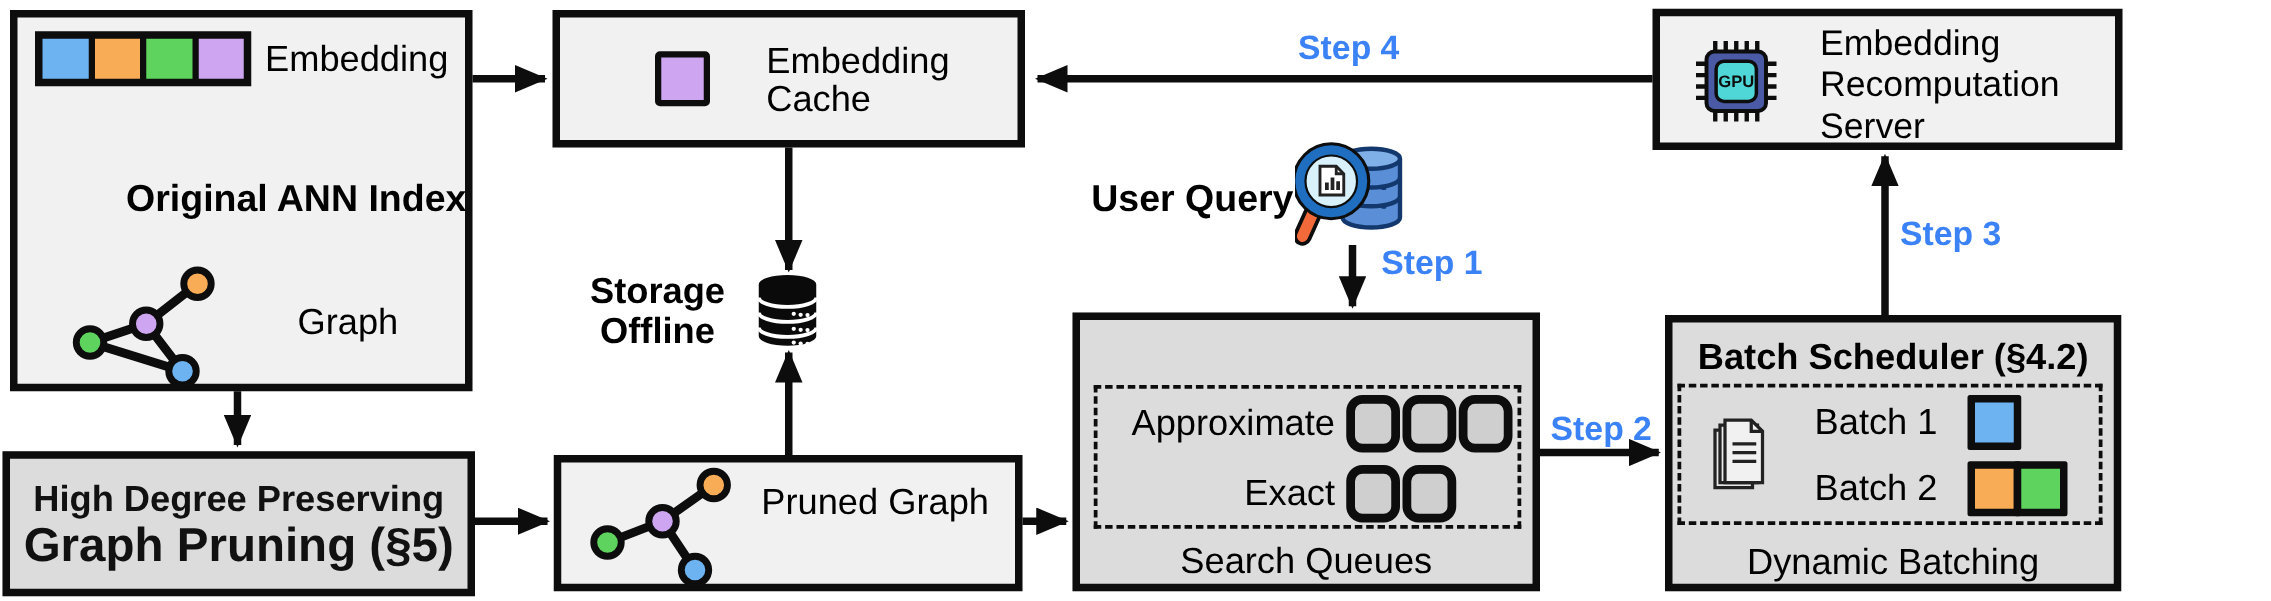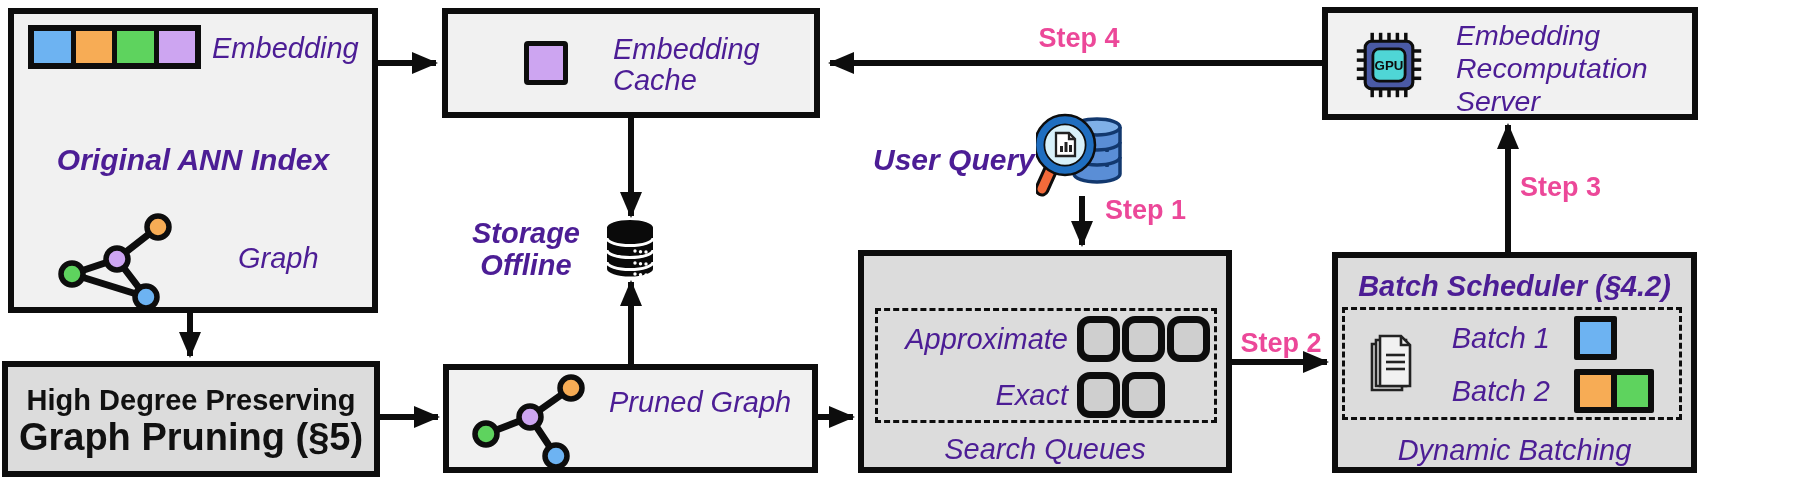--- a/index.html
+++ b/index.html
@@ -1,24 +1,24 @@
 <!DOCTYPE html>
 <html><head>
 <meta charset="utf-8">
 <style>
   html,body{margin:0;padding:0;background:#ffffff;}
   #canvas{position:relative;width:1817px;height:481px;background:#ffffff;overflow:hidden;
           font-family:"Liberation Sans","DejaVu Sans",sans-serif;color:#111;}
   .box{position:absolute;border:6px solid #0d0d0d;box-sizing:border-box;}
   .light{background:#f1f1f1;}
   .dark{background:#dcdcdc;}
-  .lbl{position:absolute;font-size:29px;line-height:32px;color:#4c1d95;white-space:nowrap;font-style:italic;}
+  .lbl{position:absolute;font-size:29px;line-height:32px;color:#000000;white-space:nowrap;}
   .b{font-weight:bold;}
   .ctr{text-align:center;}
-  .step{position:absolute;font-size:27px;font-weight:bold;color:#ec4899;white-space:nowrap;}
+  .step{position:absolute;font-size:27px;font-weight:bold;color:#3b82f6;white-space:nowrap;}
   #arrows{position:absolute;left:0;top:0;z-index:10;pointer-events:none;}
   
   .strip{position:absolute;display:flex;gap:5px;background:#0d0d0d;padding:6px;box-sizing:border-box;}
   .cell{flex:1 1 auto;}
   .sq{position:absolute;box-sizing:border-box;border:5px solid #0d0d0d;border-radius:4px;}
   
   .qrow{position:absolute;display:flex;gap:2px;}
   .qslot{width:43px;height:46px;box-sizing:border-box;border:7px solid #0d0d0d;border-radius:13px;background:#cfcfcf;}
   .dashed{position:absolute;border:3.5px dashed #0d0d0d;box-sizing:border-box;}
   .batchsq{width:43px;height:44px;box-sizing:border-box;border:6px solid #0d0d0d;border-radius:2px;}
@@ -29,21 +29,21 @@
 <div id="canvas">
 
   <div class="box light" style="left:8px;top:8px;width:370px;height:305px;">
     <div class="strip" style="left:14px;top:11px;width:173px;height:44px;">
       <div class="cell" style="background:#6db3f2;"></div>
       <div class="cell" style="background:#f7ac55;"></div>
       <div class="cell" style="background:#5ed35e;"></div>
       <div class="cell" style="background:#cda5f1;"></div>
     </div>
     <div class="lbl" style="left:198px;top:12px;line-height:44px;">Embedding</div>
-    <div class="lbl b ctr" style="left:0;width:358px;top:130px;font-size:30px;">Original ANN Index</div>
+    <div class="lbl b ctr" style="left:0;width:358px;top:130px;font-size:30px;padding-left:44px;">Original ANN Index</div>
     <svg style="position:absolute;left:34px;top:188px;" width="135" height="112" viewBox="0 0 135 112">
       <g stroke="#0d0d0d" stroke-width="7" stroke-linecap="round">
         <line x1="24" y1="72" x2="69" y2="57"></line>
         <line x1="69" y1="57" x2="110" y2="25"></line>
         <line x1="69" y1="57" x2="98" y2="95"></line>
         <line x1="24" y1="72" x2="98" y2="95"></line>
       </g>
       <g stroke="#0d0d0d" stroke-width="5.5">
         <circle cx="110" cy="25" r="11" fill="#f7ac55"></circle>
         <circle cx="69" cy="57" r="11" fill="#cda5f1"></circle>

